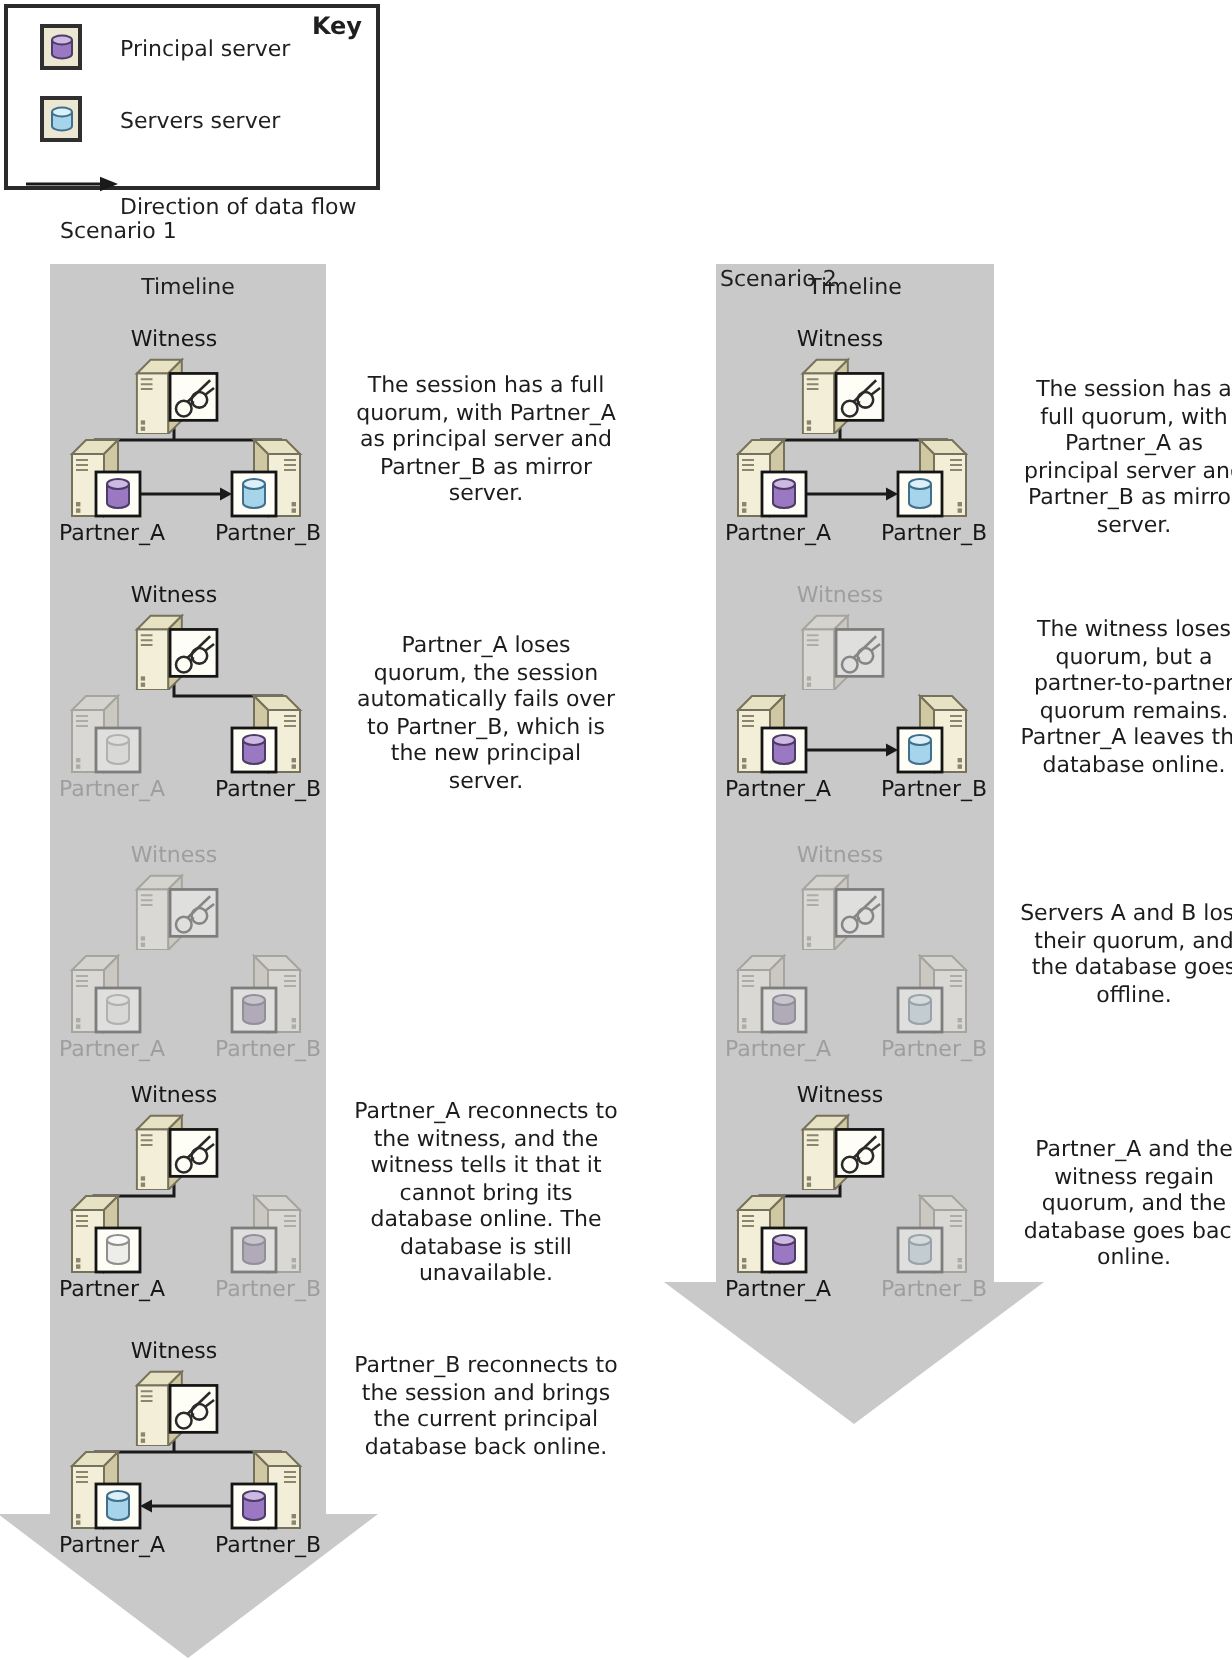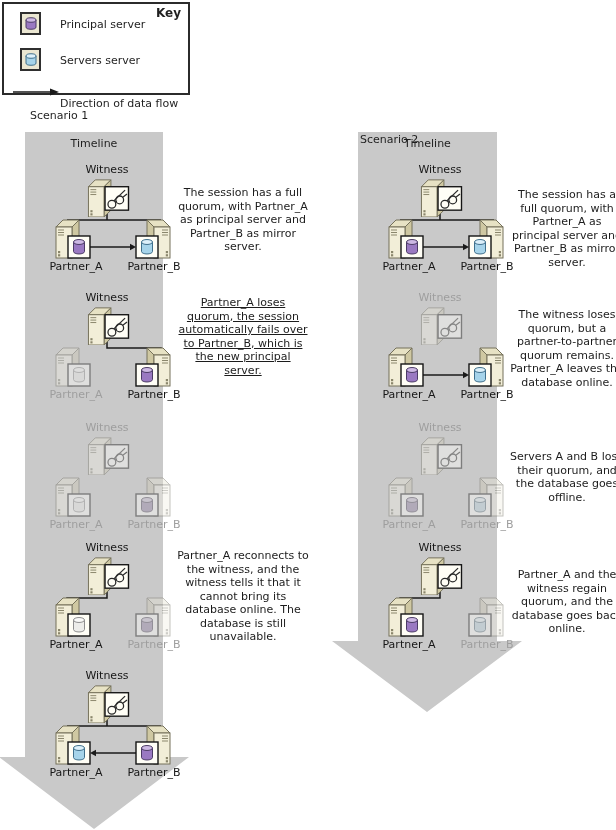--- a/index.html
+++ b/index.html
@@ -10,21 +10,21 @@
   .bg-svg{position:absolute;left:0;top:0;width:616px;height:830px;}
   
   .key{position:absolute;left:2px;top:2px;width:188px;height:93px;border:2px solid #2b2b2b;background:#fff;box-sizing:border-box;}
   .key-title{position:absolute;right:7px;top:2px;font-weight:bold;font-size:12px;}
   .key-iconbox{position:absolute;width:21px;height:23px;background:#ebe7d2;border:2px solid #2f2f2f;box-sizing:border-box;display:flex;align-items:center;justify-content:center;}
   .key-label{position:absolute;left:56px;font-size:11px;white-space:nowrap;}
   
   .scn-title{position:absolute;font-size:11px;white-space:nowrap;}
   .tl-label{position:absolute;font-size:11px;text-align:center;}
   
-  .stage{position:absolute;margin-left:20px;}
+  .stage{position:absolute;}
   .stage .links{position:absolute;left:0;top:0;}
   .srv{position:absolute;}
   .srv.offline{filter:saturate(50%) opacity(0.42);}
   .node-lbl{position:absolute;font-size:11px;text-align:center;white-space:nowrap;color:#171717;}
   .node-lbl.offline{color:#9e9e9e;filter:none;}
   .desc{position:absolute;font-size:11px;line-height:13.5px;color:#1c1c1c;text-align:center;}
 </style>
 </head>
 <body>
 
@@ -159,21 +159,21 @@
             <rect x="7" y="36" width="2.2" height="2.2" fill="#8a866c"></rect>
             <rect x="7" y="39.2" width="2.2" height="2.2" fill="#8a866c"></rect>
             <rect x="17" y="21" width="22" height="22" fill="#fffef6" stroke="#141414" stroke-width="1.4"></rect>
             <path d="M22.5,27 v9.5 a5.5,2.475 0 0 0 11,0 v-9.5" fill="#9a79c2" stroke="#4c3c66" stroke-width="1"></path>
             <ellipse cx="28" cy="27" rx="5.5" ry="2.475" fill="#cdb9e4" stroke="#4c3c66" stroke-width="1"></ellipse>
           </g>
         </svg></div>
       <div class="node-lbl offline" style="left:0;top:97px;width:62px;">Partner_A</div>
       <div class="node-lbl" style="left:76px;top:97px;width:66px;">Partner_B</div>
     </div>
-    <div class="desc" style="left:176px;top:296px;width:134px;text-decoration:underline;">Partner_A loses quorum, the session automatically fails over to Partner_B, which is the new principal server.</div>
+    <div class="desc" style="left:176px;top:316px;width:134px;">Partner_A loses quorum, the session automatically fails over to Partner_B, which is the new principal server.</div>
     <div class="stage" style="left:25px;top:421px;width:138px;height:112px;">
       <svg class="links" width="138" height="112" viewBox="0 0 138 112">
         <g fill="none" stroke="#1a1a1a" stroke-width="1.5"></g>
       </svg>
       <div class="node-lbl offline" style="left:0;top:0;width:124px;">Witness</div>
       <div class="srv offline" style="left:38px;top:12px;"><svg width="48" height="42" viewBox="0 0 48 43">
           <polygon points="5,12 12,5 28,5 21,12" fill="#e7e2c4" stroke="#75715a" stroke-width="1"></polygon>
           <polygon points="21,12 28,5 28,36 21,43" fill="#cfc8a2" stroke="#75715a" stroke-width="1"></polygon>
           <rect x="5" y="12" width="16" height="31" fill="#f2eed8" stroke="#75715a" stroke-width="1"></rect>
           <path d="M7,15 h6 M7,17.5 h6 M7,20 h6" stroke="#8a866c" stroke-width="1" fill="none"></path>
@@ -311,20 +311,21 @@
             <rect x="7" y="36" width="2.2" height="2.2" fill="#8a866c"></rect>
             <rect x="7" y="39.2" width="2.2" height="2.2" fill="#8a866c"></rect>
             <rect x="17" y="21" width="22" height="22" fill="#fffef6" stroke="#141414" stroke-width="1.4"></rect>
             <path d="M22.5,27 v9.5 a5.5,2.475 0 0 0 11,0 v-9.5" fill="#9a79c2" stroke="#4c3c66" stroke-width="1"></path>
             <ellipse cx="28" cy="27" rx="5.5" ry="2.475" fill="#cdb9e4" stroke="#4c3c66" stroke-width="1"></ellipse>
           </g>
         </svg></div>
       <div class="node-lbl" style="left:0;top:97px;width:62px;">Partner_A</div>
       <div class="node-lbl" style="left:76px;top:97px;width:66px;">Partner_B</div>
     </div>
+    <div class="desc" style="left:176px;top:676px;width:134px;">Partner_B reconnects to the session and brings the current principal database back online.</div>
     <div class="stage" style="left:358px;top:163px;width:139px;height:112px;">
       <svg class="links" width="138" height="112" viewBox="0 0 138 112">
         <g fill="none" stroke="#1a1a1a" stroke-width="1.5">
           <path d="M62,49 L62,57 M22,57 L116,57 M22,57 L22,64 M116,57 L116,64"></path>
           <path d="M45,84 L85,84"></path>
           <polygon points="85,80.8 91,84 85,87.2" fill="#1a1a1a" stroke="none"></polygon>
         </g>
       </svg>
       <div class="node-lbl" style="left:0;top:0;width:124px;">Witness</div>
       <div class="srv" style="left:38px;top:12px;"><svg width="48" height="42" viewBox="0 0 48 43">

